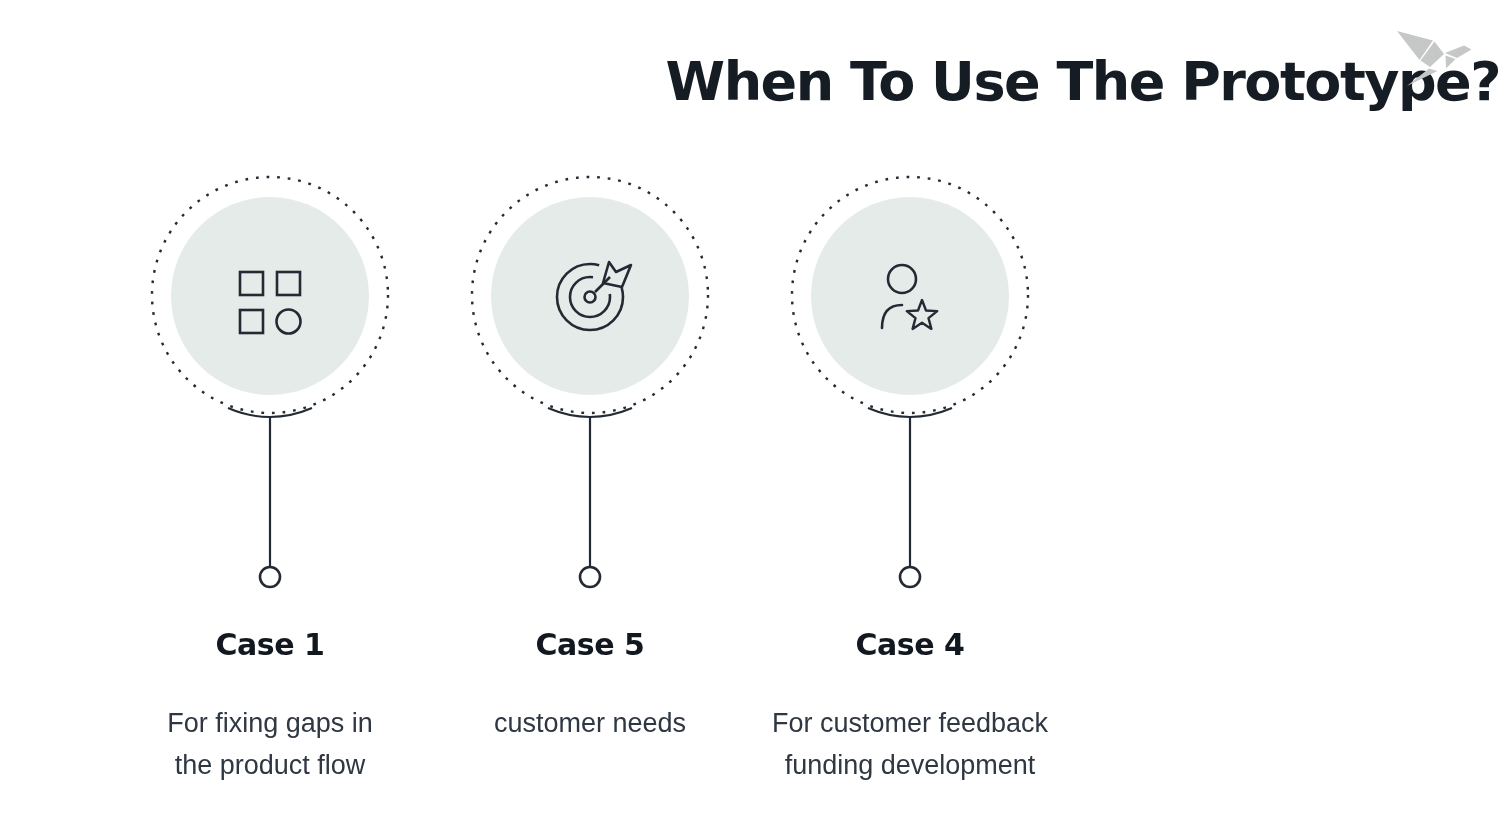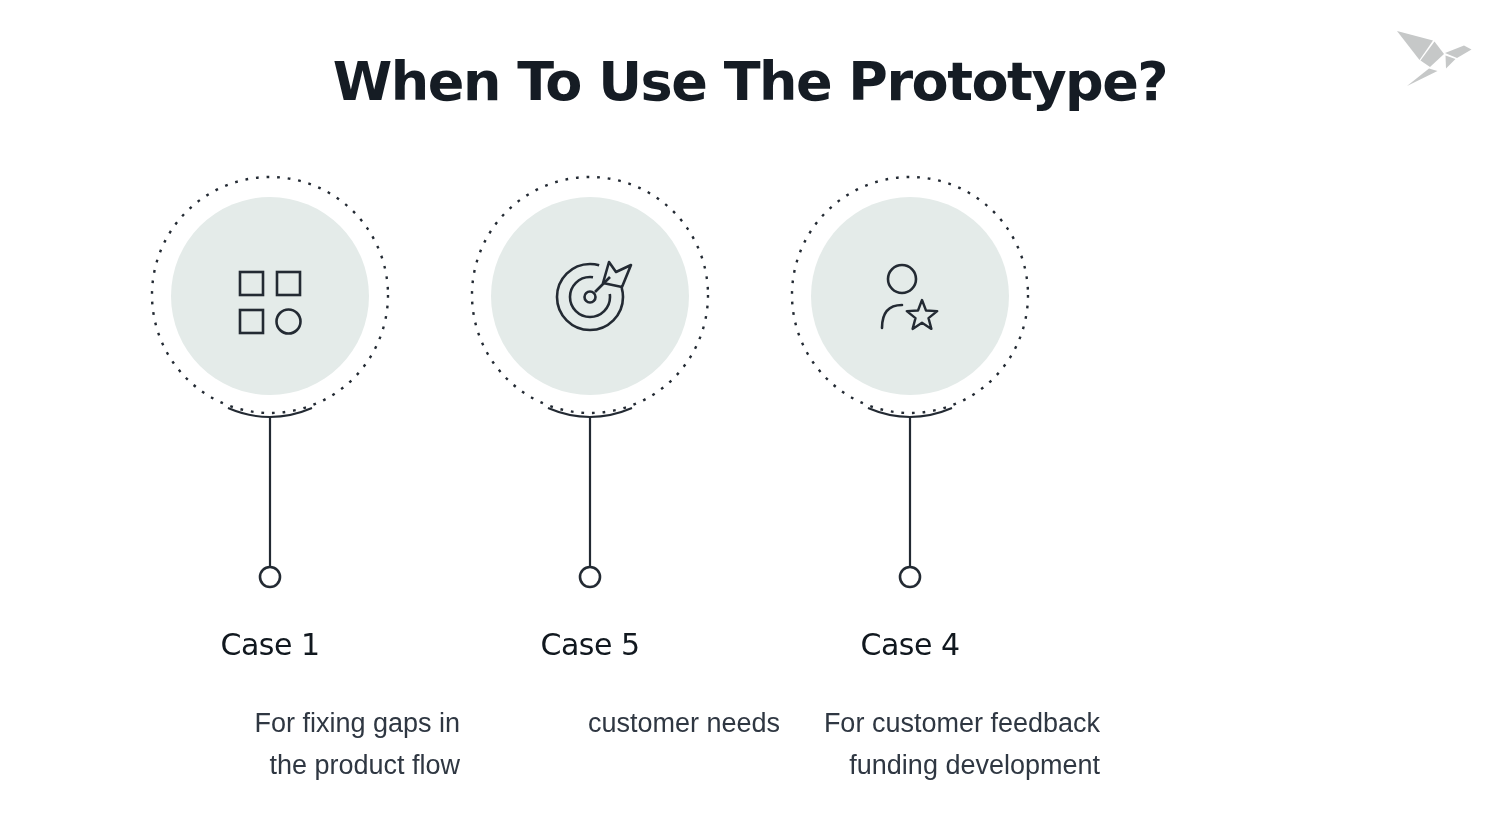--- a/index.html
+++ b/index.html
@@ -8,21 +8,21 @@
     position: relative;
     background: #ffffff;
     overflow: hidden;
     font-family: "Liberation Sans", sans-serif;
   }
   .page-title {
     position: absolute;
     top: 50px;
     left: 0;
     width: 1500px;
-    text-align: center;
+    text-align: right;
     font-family: "DejaVu Sans", sans-serif;
     font-weight: 700;
     font-size: 54px;
     letter-spacing: -1.5px;
     color: #151c24;
   }
   .logo {
     position: absolute;
     top: 22px;
     left: 1388px;
@@ -39,33 +39,33 @@
   .case-col {
     width: 320px;
     display: flex;
     flex-direction: column;
     align-items: center;
   }
   .case-graphic { display: block; width: 320px; height: 422px; }
   .case-label {
     margin-top: 34px;
     font-family: "DejaVu Sans", sans-serif;
-    font-weight: 400;
+    font-weight: 700;
     font-size: 30px;
     letter-spacing: -0.5px;
     color: #11181f;
     text-align: center;
     line-height: 38px;
   }
   .case-desc {
     margin-top: 38px;
     width: 380px;
     margin-left: -30px;
     margin-right: -30px;
-    text-align: right;
+    text-align: center;
     font-family: "Liberation Sans", sans-serif;
     font-size: 27px;
     line-height: 42px;
     color: #2f3742;
   }
   .stroke-shape { stroke: #232a33; fill: none; }
 </style>
 </head>
 <body>
 

